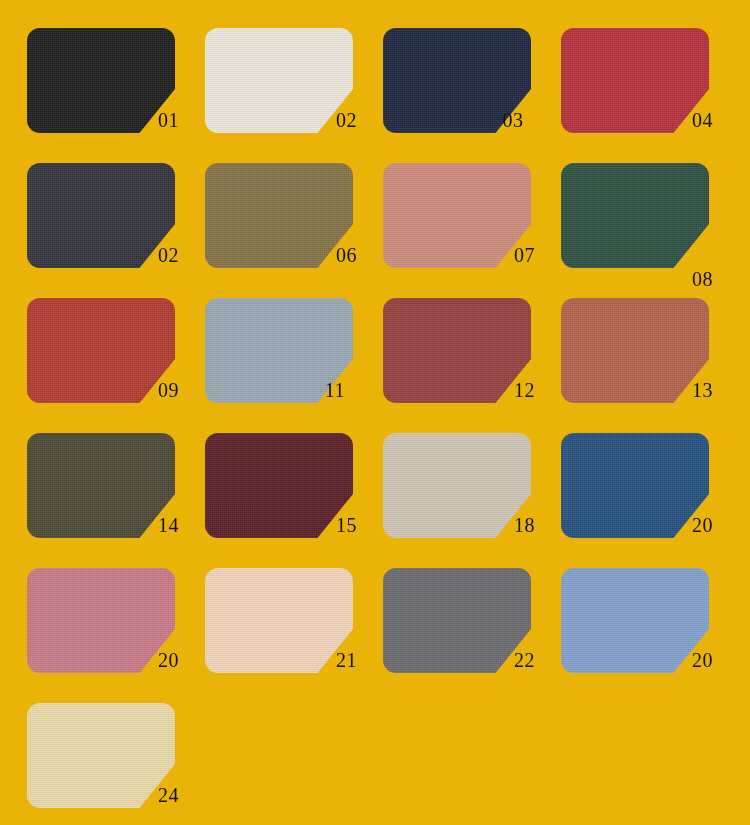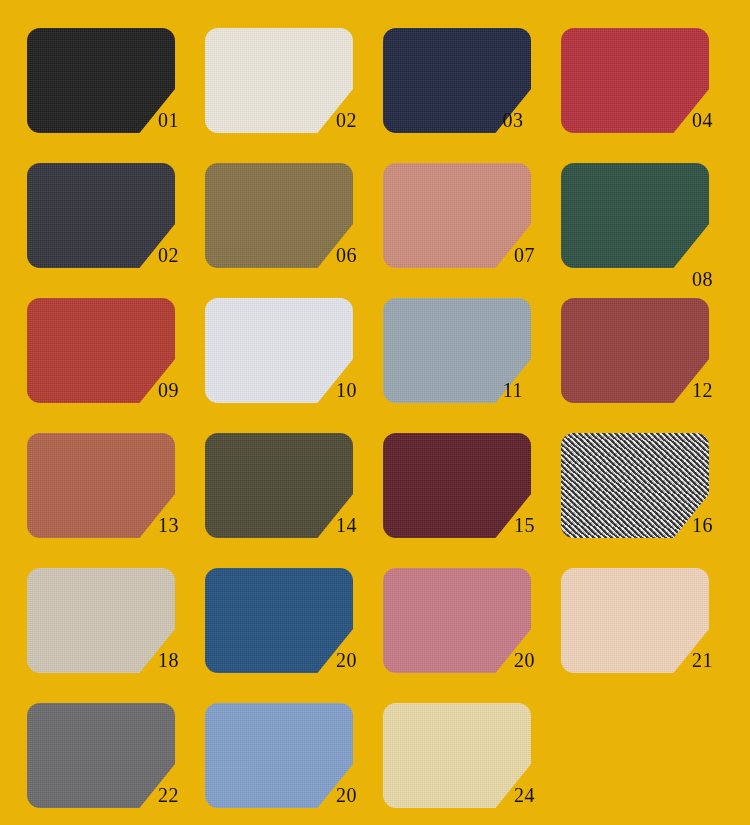--- a/index.html
+++ b/index.html
@@ -147,48 +147,40 @@
     </div>
     <div class="swatch-cell">
       <div class="swatch-chip" style="background: rgb(46, 80, 67);"></div>
       <div class="swatch-number" style="color: rgb(17, 17, 17); margin-top: 24px;">08</div>
     </div>
     <div class="swatch-cell">
       <div class="swatch-chip" style="background: rgb(178, 58, 48);"></div>
       <div class="swatch-number" style="color: rgb(17, 17, 17);">09</div>
     </div>
     <div class="swatch-cell">
-      <div class="swatch-chip" style="background: rgb(228, 228, 236);"></div>
-      <div class="swatch-number" style="color: rgb(17, 17, 17);">10</div>
-    </div>
-    <div class="swatch-cell">
       <div class="swatch-chip" style="background: rgb(154, 167, 177);"></div>
       <div class="swatch-number" style="color: rgb(17, 17, 17); text-align: center;">11</div>
     </div>
     <div class="swatch-cell">
       <div class="swatch-chip" style="background: rgb(148, 64, 61);"></div>
       <div class="swatch-number" style="color: rgb(17, 17, 17);">12</div>
     </div>
     <div class="swatch-cell">
       <div class="swatch-chip" style="background: rgb(176, 99, 74);"></div>
       <div class="swatch-number" style="color: rgb(17, 17, 17);">13</div>
     </div>
     <div class="swatch-cell">
       <div class="swatch-chip" style="background: rgb(76, 73, 53);"></div>
       <div class="swatch-number" style="color: rgb(17, 17, 17);">14</div>
     </div>
     <div class="swatch-cell">
       <div class="swatch-chip" style="background: rgb(92, 32, 41);"></div>
       <div class="swatch-number" style="color: rgb(17, 17, 17);">15</div>
     </div>
     <div class="swatch-cell">
-      <div class="swatch-chip heather" style="background: rgb(154, 154, 154);"></div>
-      <div class="swatch-number" style="color: rgb(17, 17, 17);">16</div>
-    </div>
-    <div class="swatch-cell">
       <div class="swatch-chip" style="background: rgb(207, 198, 181);"></div>
       <div class="swatch-number" style="color: rgb(17, 17, 17);">18</div>
     </div>
     <div class="swatch-cell">
       <div class="swatch-chip" style="background: rgb(37, 81, 126);"></div>
       <div class="swatch-number" style="color: rgb(17, 17, 17);">20</div>
     </div>
     <div class="swatch-cell">
       <div class="swatch-chip" style="background: rgb(199, 122, 134);"></div>
       <div class="swatch-number" style="color: rgb(17, 17, 17);">20</div>

